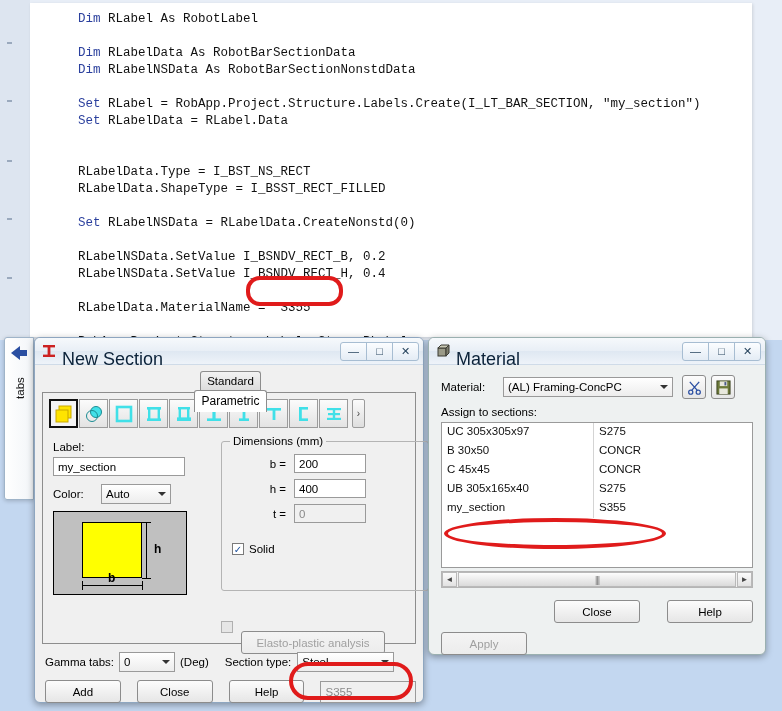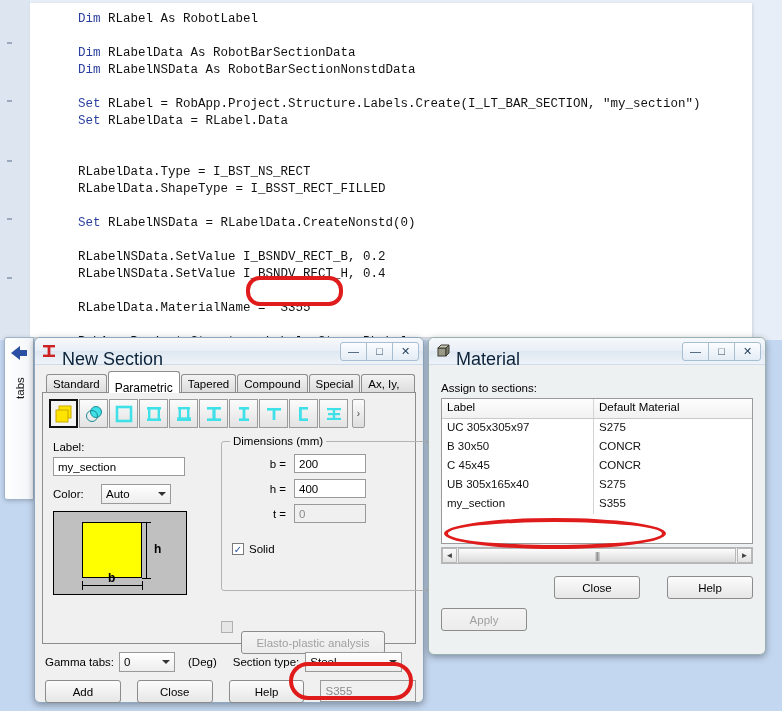--- a/index.html
+++ b/index.html
@@ -72,30 +72,30 @@
     border: 1px solid #a7bdd2;
     background: linear-gradient(180deg,#fbfdff,#e4ecf5);
     display: flex; align-items: center; justify-content: center;
     font-size: 11px; color: #27445e; margin-left: -1px;
   }
   .win-btn:first-child { border-radius: 3px 0 0 3px; margin-left: 0; }
   .win-btn.close { border-radius: 0 3px 3px 0; }
   .dlg-body { padding: 6px; }
 
   
-  .tabstrip { display: flex; align-items: flex-end; height: 22px; padding-left: 4px; }
+  .tabstrip { display: flex; align-items: center; height: 22px; padding-left: 4px; flex-direction: column; }
   .tab {
     border: 1px solid #8d8d8d; border-bottom: none;
     background: linear-gradient(180deg,#f3f3f3,#dcdcdc);
     padding: 2px 6px 2px; font-size: 11.5px; margin-right: 1px;
     border-radius: 3px 3px 0 0; height: 19px; line-height: 15px;
   }
   .tab.active {
     background: #ffffff; height: 22px; line-height: 17px;
-    font-size: 12px; padding-top: 8px; position: relative; z-index: 3;
+    font-size: 12px; padding-top: 2px; position: relative; z-index: 3;
   }
   .tabpane {
     border: 1px solid #8d8d8d; background: #f0f0f0;
     margin-top: -1px; padding: 6px; position: relative;
   }
 
   
   .shape-row { display: flex; align-items: center; }
   .shape-btn {
     width: 29px; height: 29px; margin-right: 1px;
@@ -373,29 +373,29 @@
         <div class="btn disabled" style="width:144px; margin-left:8px;">Elasto-plastic analysis</div>
       </div>
     </div>
 
     <div style="display:flex; align-items:center; margin-top:8px; padding-left:3px;">
       <div class="lbl">Gamma tabs:</div>
       <div class="combo" style="width:56px; margin-left:5px;">
         <span>0</span>
         <span class="arr"></span>
       </div>
-      <div class="lbl" style="margin-left:13px;">(Deg)</div>
+      <div class="lbl" style="margin-left:5px;">(Deg)</div>
       <div class="lbl" style="margin-left:16px;">Section type:</div>
       <div class="combo" style="width:97px; margin-left:6px;">
         <span>Steel</span>
         <span class="arr"></span>
       </div>
     </div>
 
-    <div style="display:flex; align-items:flex-start; margin-top:8px; padding-left:3px; gap:16px;">
+    <div style="display:flex; align-items:flex-end; margin-top:8px; padding-left:3px; gap:16px;">
       <div class="btn" style="width:78px;">Add</div>
       <div class="btn" style="width:78px;">Close</div>
       <div class="btn" style="width:78px;">Help</div>
       <div class="txtbox disabled" style="width:98px; height:22px; line-height:19px;">S355</div>
     </div>
   </div>
 </div>
 
 <div class="redmark" style="left:289px; top:662px; width:124px; height:38px; border-radius:20px;"></div>
 
@@ -408,28 +408,46 @@
     </svg>
     <div class="dlg-title-text">Material</div>
     <div class="win-btns">
       <div class="win-btn">—</div>
       <div class="win-btn">□</div>
       <div class="win-btn close">✕</div>
     </div>
   </div>
 
   <div class="dlg-body" style="padding:10px 12px;">
+    <div style="display:flex; align-items:center;">
+      <div class="lbl" style="width:62px;">Material:</div>
+      <div class="combo" style="width:170px;">
+        <span>(AL) Framing-ConcPC</span>
+        <span class="arr"></span>
+      </div>
+      <div class="btn" style="width:24px; height:24px; margin-left:9px;">
+        <svg width="15" height="15" viewBox="0 0 16 16">
+          <path d="M3 2 L11 11 M13 2 L5 11" stroke="#2b4fa2" stroke-width="1.4" fill="none"></path>
+          <circle cx="4" cy="13" r="2.2" fill="none" stroke="#2b4fa2" stroke-width="1.3"></circle>
+          <circle cx="12" cy="13" r="2.2" fill="none" stroke="#2b4fa2" stroke-width="1.3"></circle>
+        </svg>
+      </div>
+      <div class="btn" style="width:24px; height:24px; margin-left:5px;">
+        <svg width="15" height="15" viewBox="0 0 16 16">
+          <rect x="1" y="1" width="14" height="14" fill="#6d7a3a" stroke="#3b4220"></rect>
+          <rect x="4" y="1.5" width="8" height="5" fill="#e8e8dd"></rect>
+          <rect x="9" y="2.2" width="2" height="3.6" fill="#4a5a8a"></rect>
+          <rect x="3.5" y="9" width="9" height="6" fill="#e8e8dd"></rect>
+        </svg>
+      </div>
+    </div>
 
     <div class="lbl" style="margin-top:7px;">Assign to sections:</div>
 
     <div class="grid" style="margin-top:4px; height:146px;">
-      <div class="grid-head">
-        <div class="col-label">Label</div>
-        <div class="col-mat">Default Material</div>
-      </div>
       <div class="grid-row">
         <div class="col-label">UC 305x305x97</div>
         <div class="col-mat">S275</div>
       </div>
       <div class="grid-row">
         <div class="col-label">B 30x50</div>
         <div class="col-mat">CONCR</div>
       </div>
       <div class="grid-row">
         <div class="col-label">C 45x45</div>

